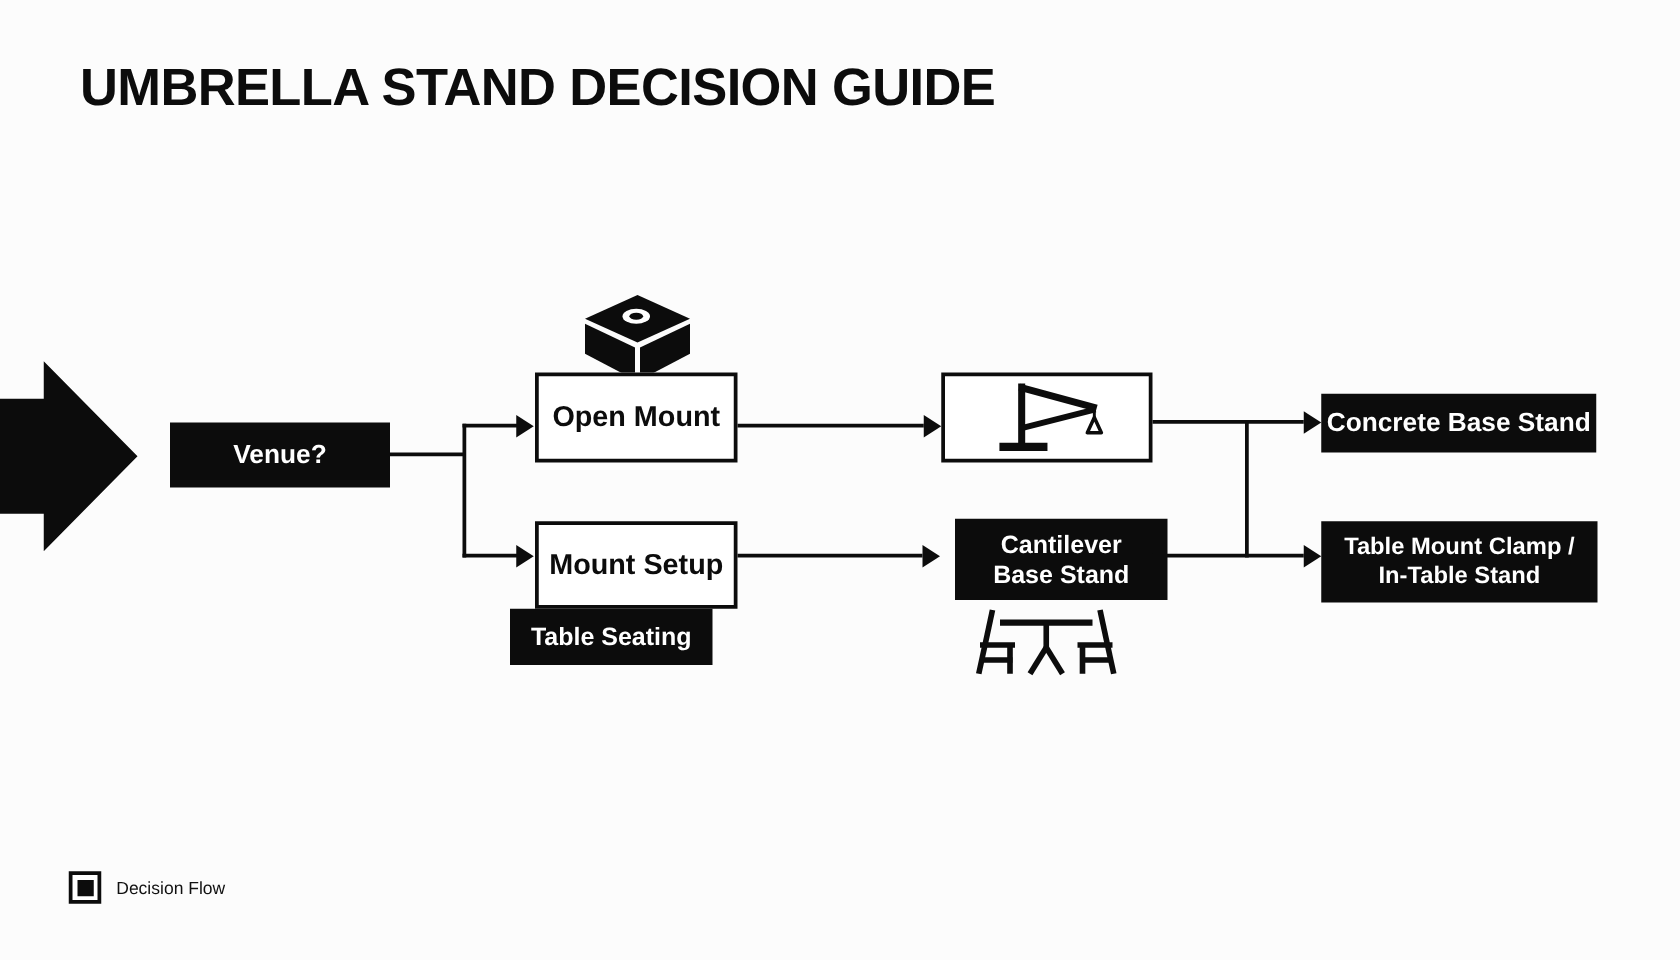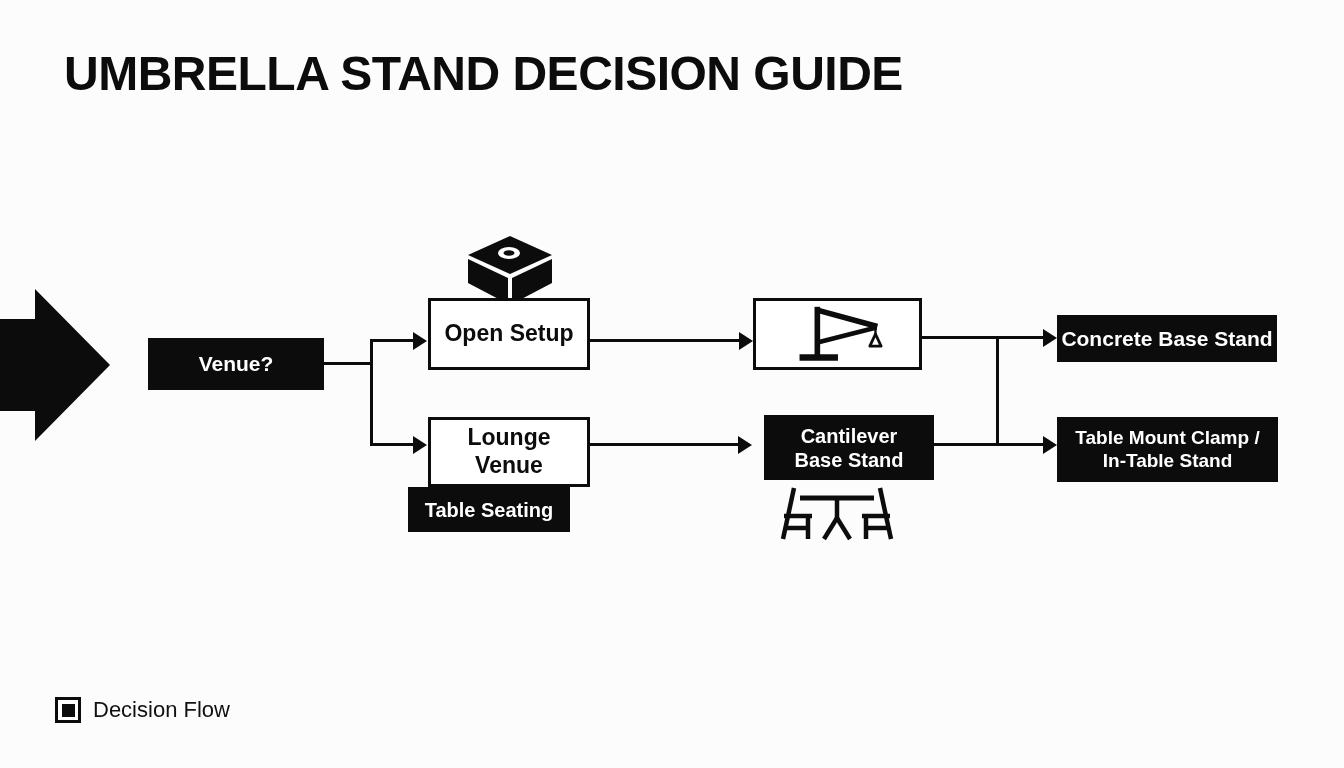--- a/index.html
+++ b/index.html
@@ -9,21 +9,21 @@
     height: 768px;
     background: #fcfcfc;
     font-family: "Liberation Sans", sans-serif;
     color: #0c0c0c;
     overflow: hidden;
   }
   .title {
     position: absolute;
     left: 64px;
     top: 46px;
-    font-size: 48px;
+    font-size: 42px;
     font-weight: bold;
     letter-spacing: -0.5px;
     color: #0c0c0c;
     white-space: nowrap;
   }
   .node {
     position: absolute;
     box-sizing: border-box;
     display: flex;
     flex-direction: column;
@@ -45,58 +45,58 @@
   }
   .icon-abs { position: absolute; }
   .legend { position: absolute; left: 55px; top: 697px; display: flex; align-items: center; }
   .legend-swatch {
     width: 20px; height: 20px;
     border: 3px solid #0c0c0c;
     background: #ffffff;
     display: flex; align-items: center; justify-content: center;
   }
   .legend-swatch-inner { width: 13px; height: 13px; background: #0c0c0c; }
-  .legend-label { margin-left: 12px; font-size: 22px; color: #111111; }
+  .legend-label { margin-left: 12px; font-size: 14px; color: #111111; }
 </style>
 </head>
 <body>
 
 <div class="canvas">
 
   <div class="title">UMBRELLA STAND DECISION GUIDE</div>
 
   <svg class="icon-abs" style="left:0; top:285px;" width="112" height="160" viewBox="0 0 112 160">
     <polygon points="0,34 35,34 35,4 110,80 35,156 35,126 0,126" fill="#0c0c0c"></polygon>
   </svg>
 
-  <div class="node filled" style="left:136px; top:338px; width:176px; height:52px; font-size:21px;margin-left:12px;">
+  <div class="node filled" style="left:136px; top:338px; width:176px; height:52px; font-size:21px;">
     <span>Venue?</span>
   </div>
 
   <div class="h-line" style="left:312px; top:362px; width:60px; height:3px;"></div>
   <div class="v-line" style="left:370px; top:339px; width:3px; height:107px;"></div>
   <div class="h-line" style="left:370px; top:339px; width:44px; height:3px;"></div>
   <div class="arrowhead" style="left:413px; top:332px;"></div>
   <div class="h-line" style="left:370px; top:443px; width:44px; height:3px;"></div>
   <div class="arrowhead" style="left:413px; top:436px;"></div>
 
   <svg class="icon-abs" style="left:460px; top:236px;" width="100" height="68" viewBox="0 0 100 68">
     <polygon points="50,0 92,19 50,38 8,19" fill="#0c0c0c"></polygon>
     <polygon points="8,23 48,42 48,68 8,47" fill="#0c0c0c"></polygon>
     <polygon points="52,42 92,23 92,47 52,68" fill="#0c0c0c"></polygon>
     <ellipse cx="49" cy="17" rx="11" ry="6" fill="#ffffff"></ellipse>
     <ellipse cx="49" cy="17" rx="5.5" ry="2.8" fill="#0c0c0c"></ellipse>
   </svg>
 
   <div class="node outlined" style="left:428px; top:298px; width:162px; height:72px; font-size:23px;">
-    <span>Open Setup</span>
+    <span>Open Mount</span>
   </div>
 
   <div class="node outlined" style="left:428px; top:417px; width:162px; height:70px; font-size:23px;">
-    <span>Lounge Venue</span>
+    <span>Mount Setup</span>
   </div>
   <div class="node filled" style="left:408px; top:487px; width:162px; height:45px; font-size:20px;">
     <span>Table Seating</span>
   </div>
 
   <div class="h-line" style="left:590px; top:339px; width:149px; height:3px;"></div>
   <div class="arrowhead" style="left:739px; top:332px;"></div>
   <div class="h-line" style="left:590px; top:443px; width:148px; height:3px;"></div>
   <div class="arrowhead" style="left:738px; top:436px;"></div>
 

